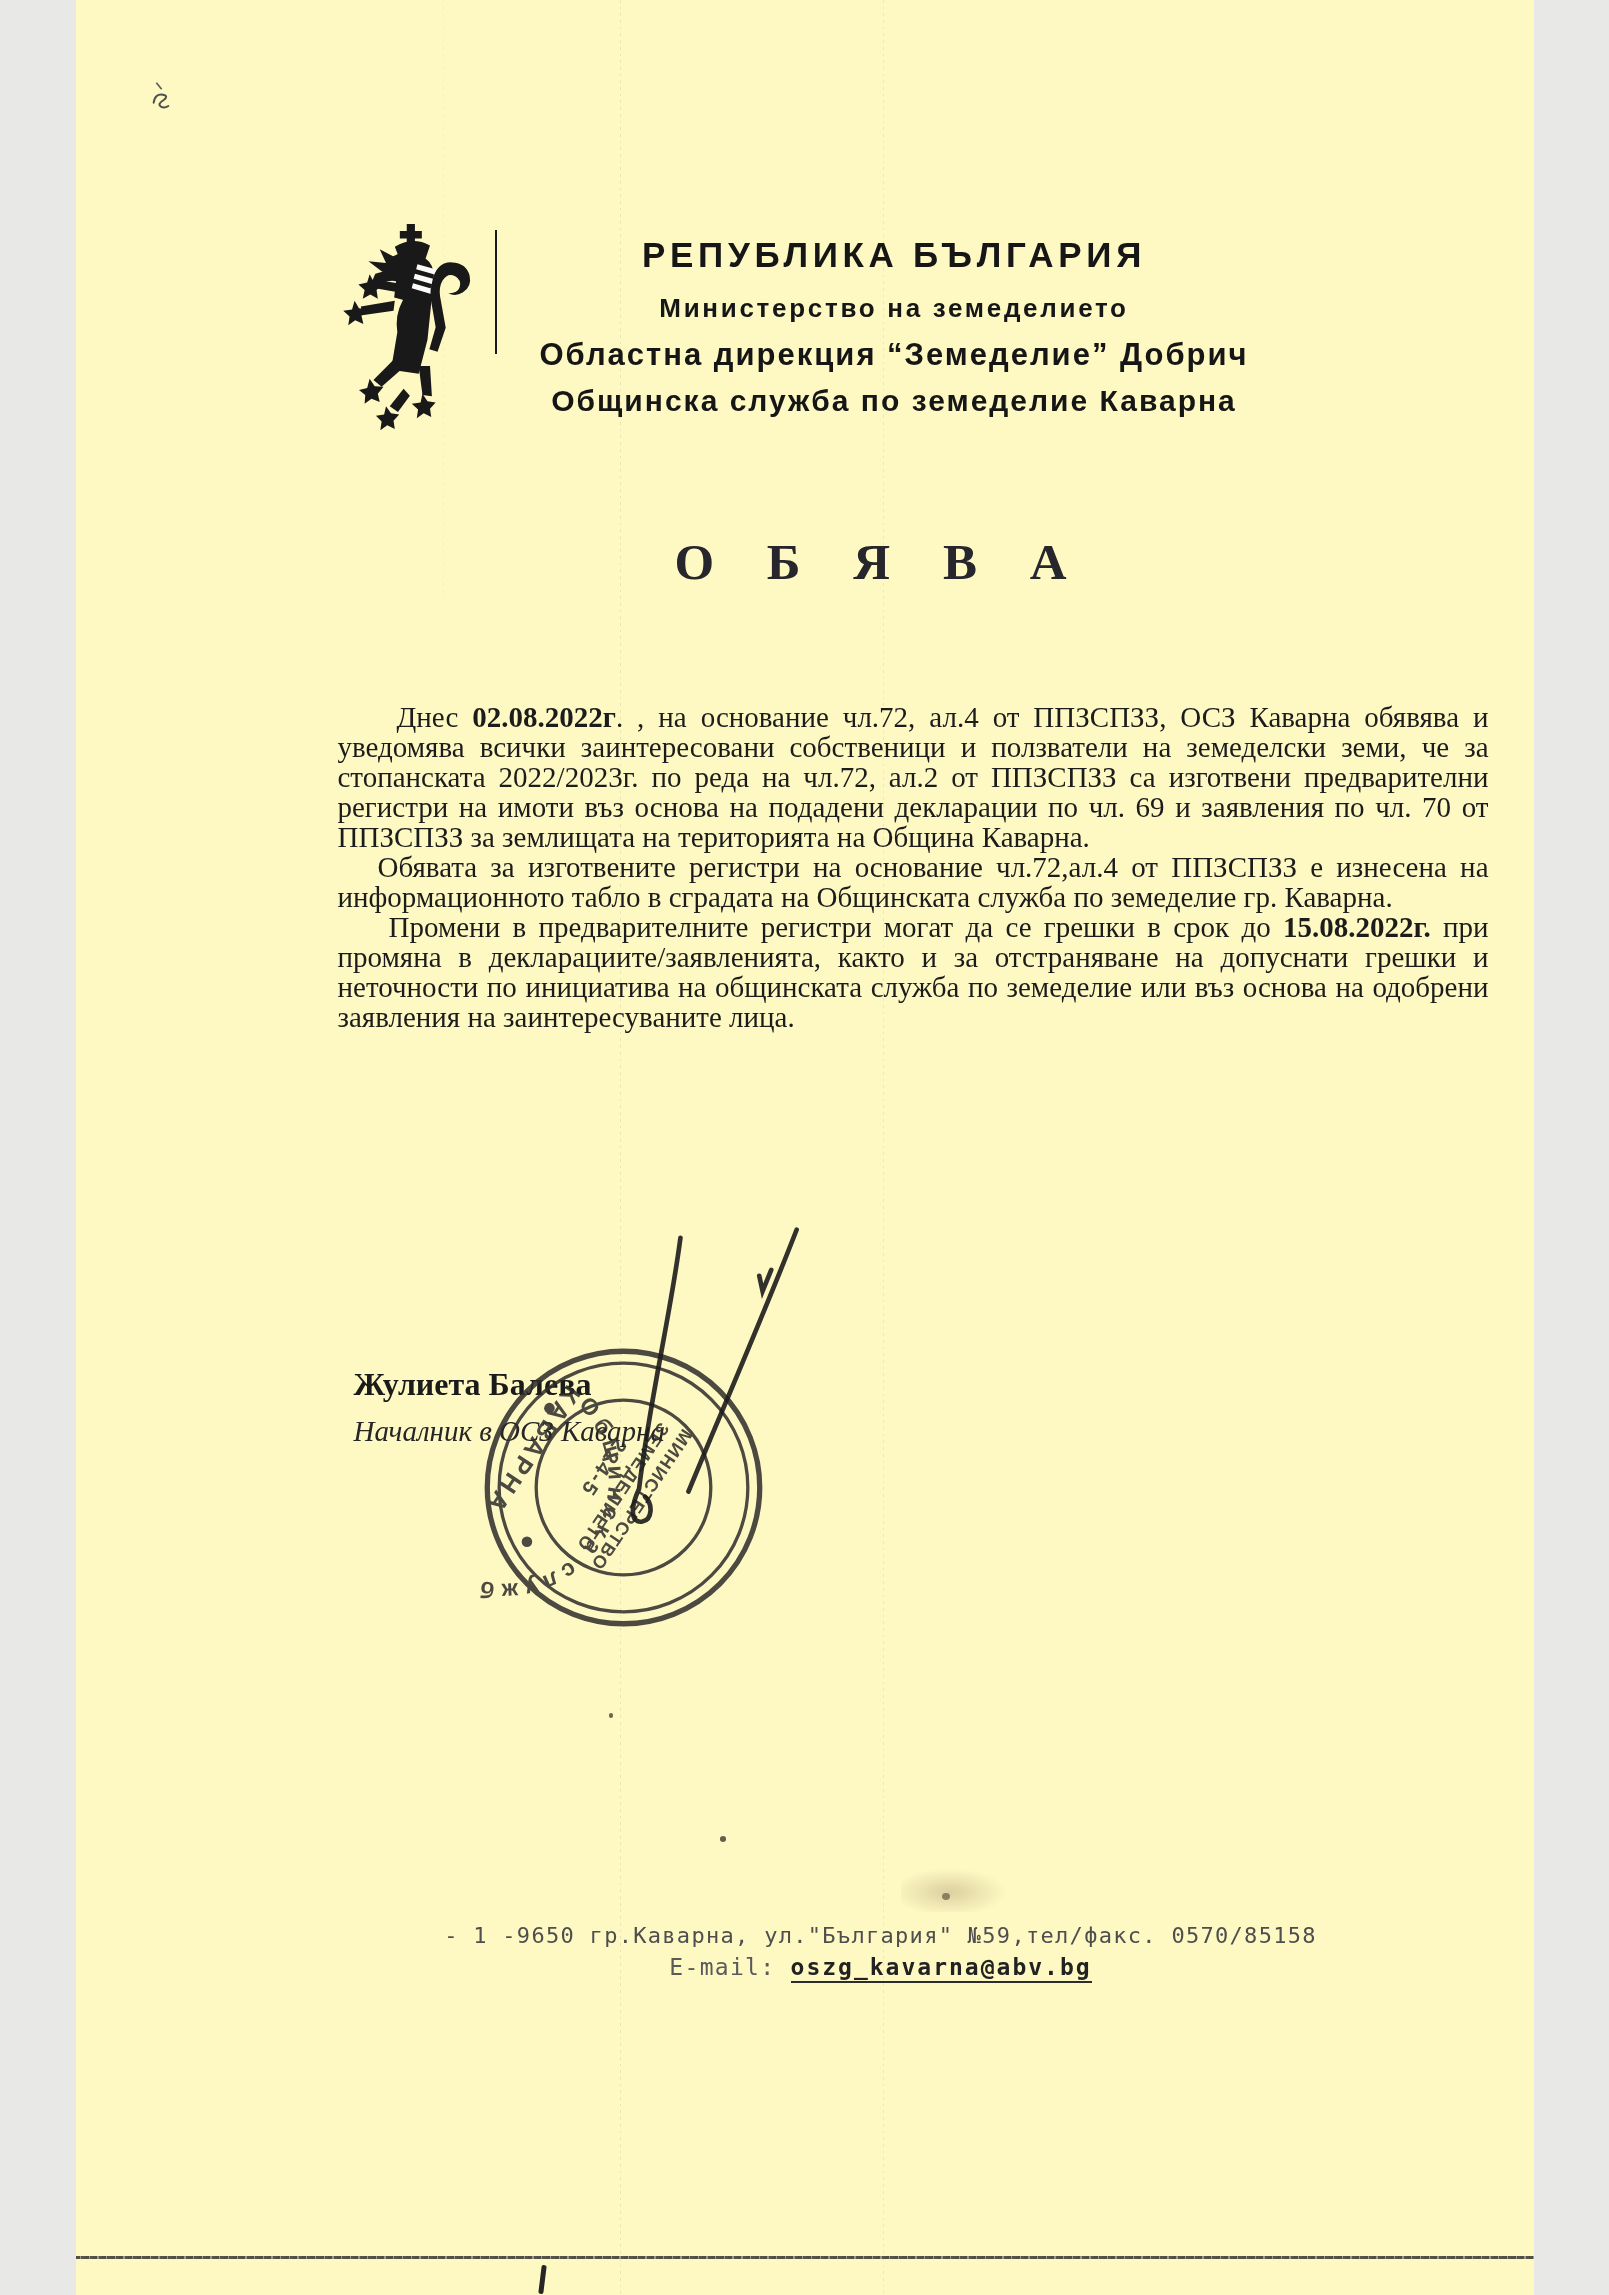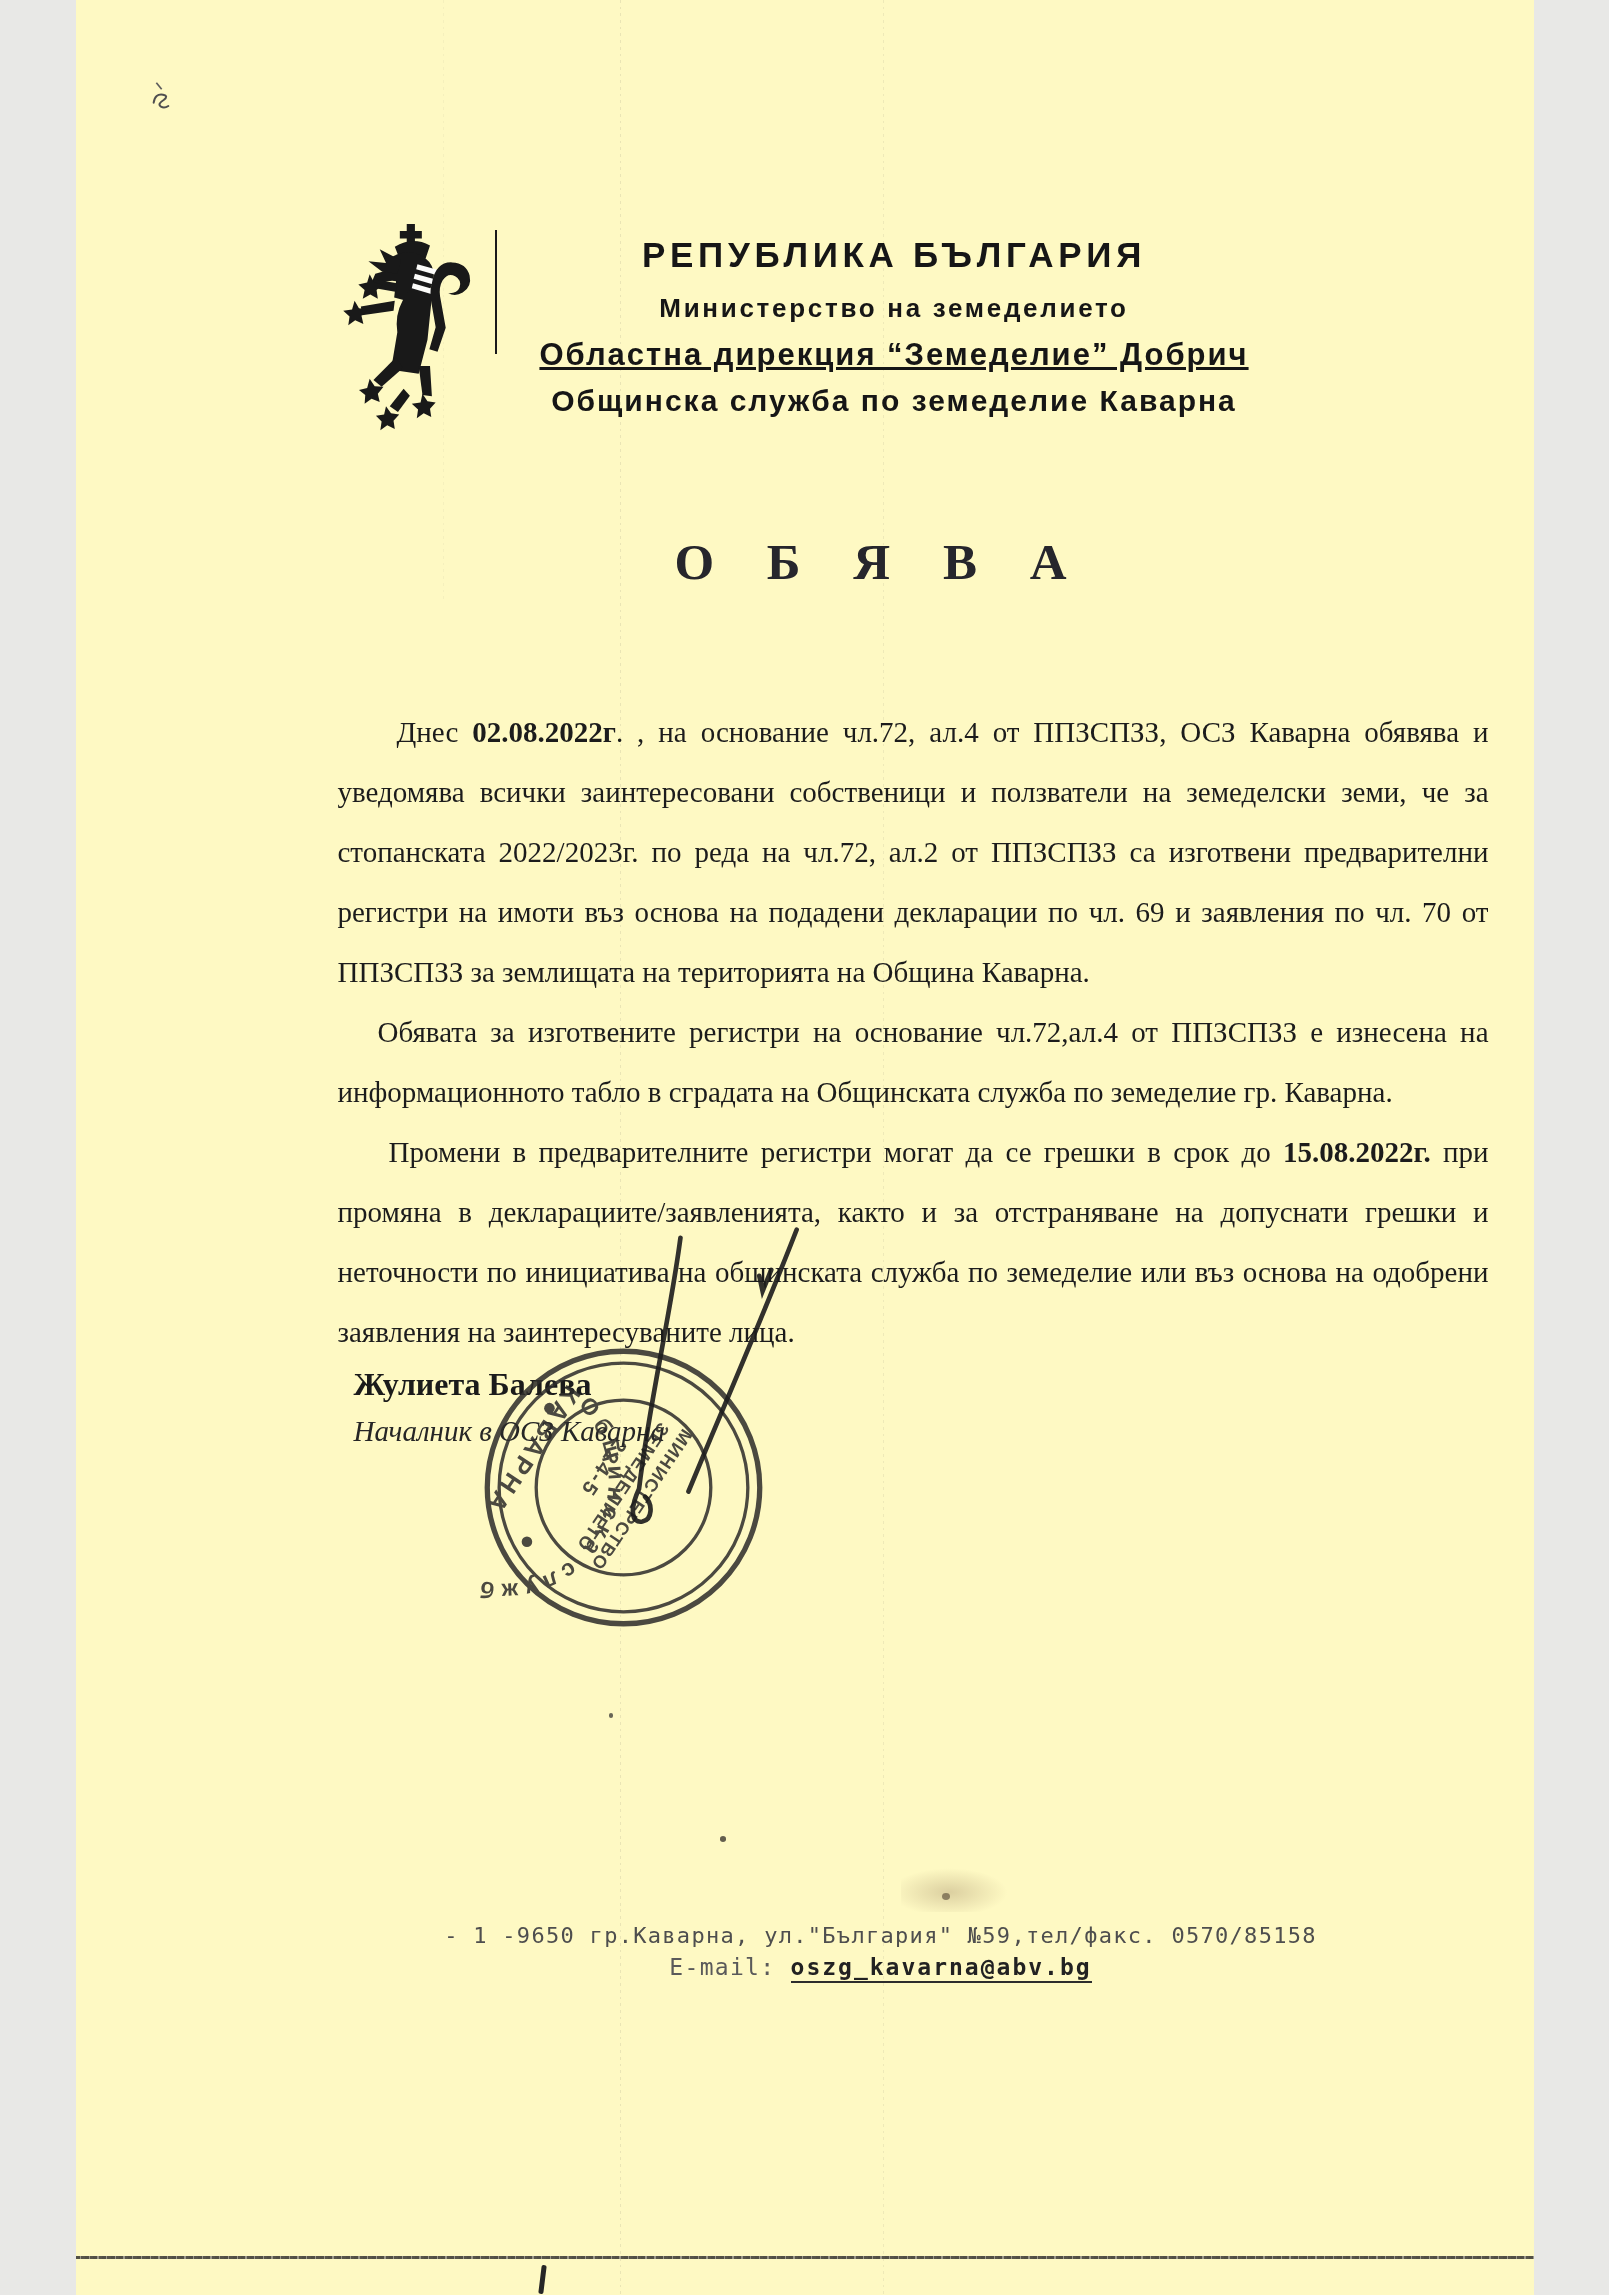--- a/index.html
+++ b/index.html
@@ -15,32 +15,32 @@
   
   .lion{position:absolute;left:266px;top:219px;width:132px;height:215px;}
   .hdr-divider{position:absolute;left:419px;top:230px;width:2.7px;height:124px;background:#1a1a1a;}
   .hdr-text{
     position:absolute;left:414px;top:235px;width:809px;
     text-align:center;font-family:"Liberation Sans", sans-serif;
     color:#161616;font-weight:bold;
   }
   .hdr-country{font-size:35px;letter-spacing:4.7px;}
   .hdr-ministry{margin-top:18px;font-size:26px;letter-spacing:2.7px;}
-  .hdr-directorate{margin-top:12.7px;font-size:31px;letter-spacing:2px;text-decoration:underline;}
+  .hdr-directorate{margin-top:12.7px;font-size:31px;letter-spacing:2px;}
   .hdr-service{margin-top:11.4px;font-size:30px;letter-spacing:2px;}
   
   .doc-title{
     position:absolute;left:0;top:533px;width:1610px;
     text-align:center;font-size:51px;font-weight:700;
     letter-spacing:20px;color:#26262c;
   }
   
   .body-text{
     position:absolute;left:262px;top:702px;width:1151px;
-    font-size:29px;line-height:60px;text-align:justify;
+    font-size:29px;line-height:30px;text-align:justify;
   }
   .body-text p{margin:0;}
   .p1{text-indent:59px;}
   .p2{margin-top:25.4px;text-indent:40px;}
   .p3{margin-top:23px;text-indent:33px;white-space:nowrap;}
   .p4{margin-top:27px;text-indent:51px;}
   .bold-date{font-weight:bold;}
   
   .sig-block{position:absolute;left:278px;top:1366px;}
   .sig-name{font-size:32px;font-weight:bold;color:#1b1b1b;}

